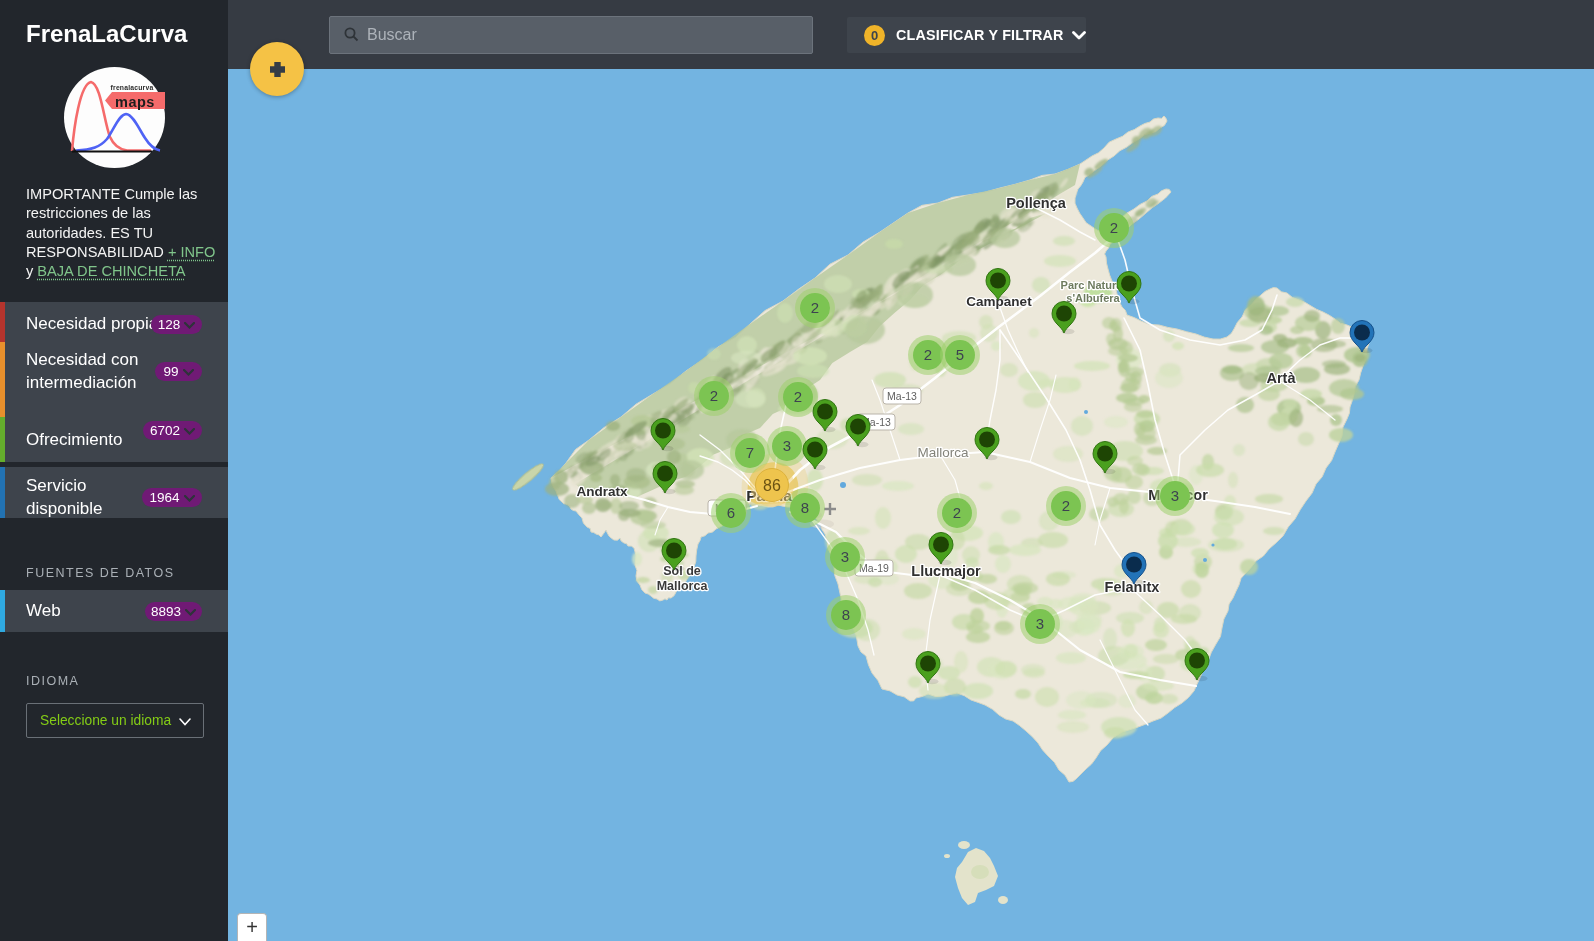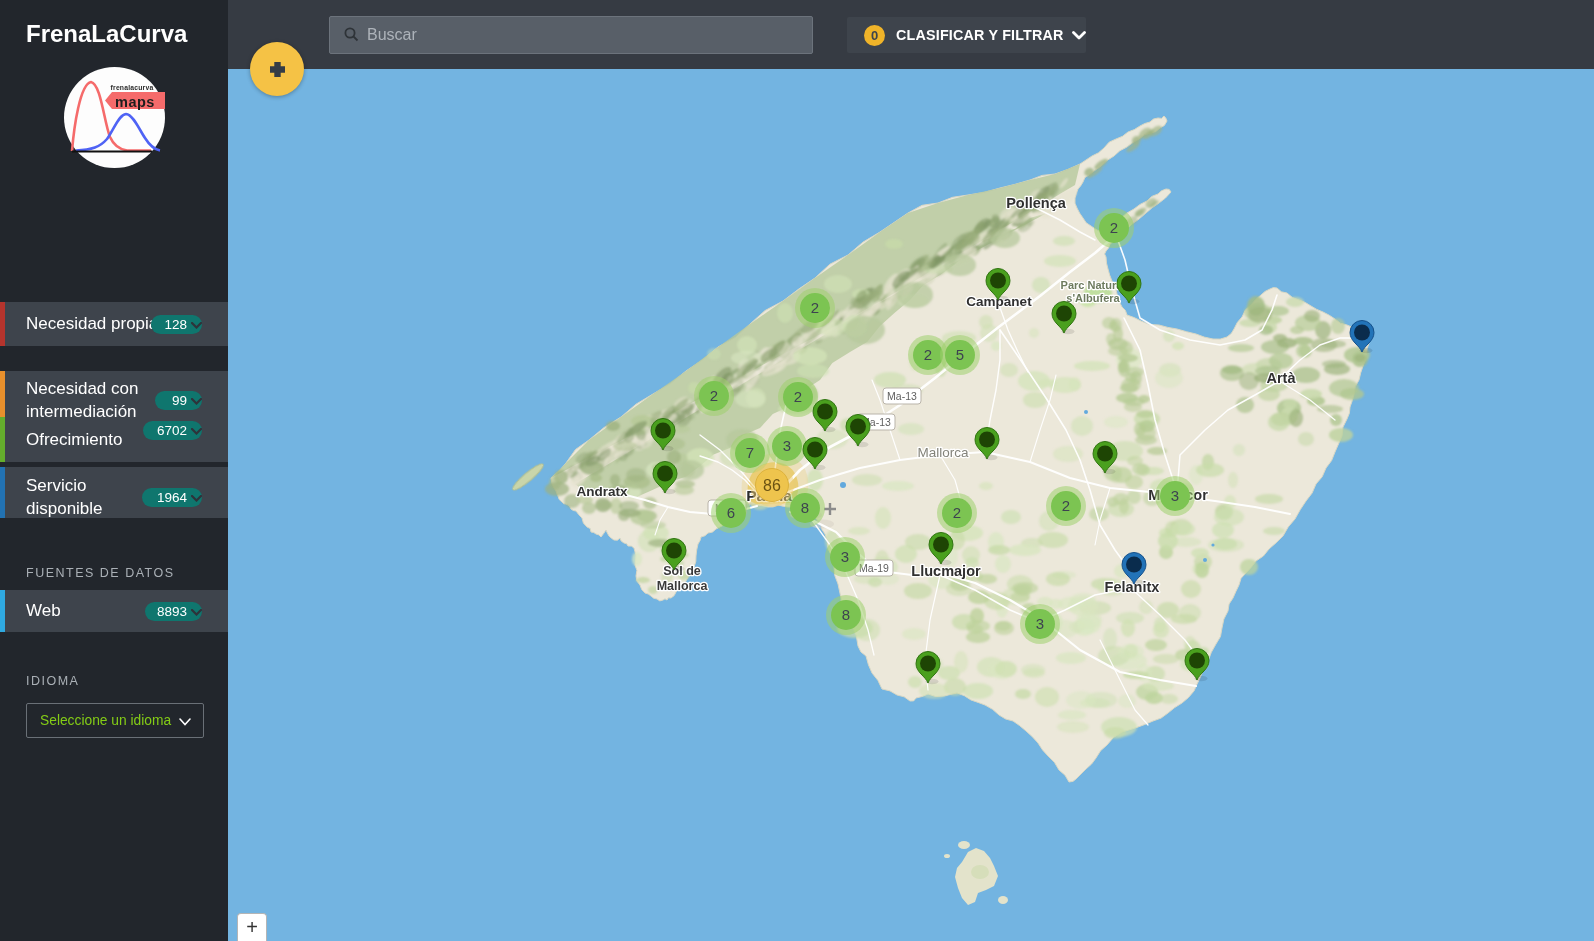--- a/index.html
+++ b/index.html
@@ -15,21 +15,21 @@
 .addbtn{position:absolute;left:250px;top:42px;width:54px;height:54px;border-radius:50%;background:#f5c245;z-index:7;box-shadow:0 1px 4px rgba(0,0,0,.3);display:flex;align-items:center;justify-content:center}
 .zoomctl{position:absolute;left:237px;top:913px;width:30px;height:28px;background:#fff;border:1px solid #b5b5b5;border-bottom:none;border-radius:4px 4px 0 0;z-index:7;display:flex;align-items:center;justify-content:center;font-size:20px;color:#333}
 .sidebar{position:absolute;left:0;top:0;width:228px;height:941px;background:#22262c;z-index:10;color:#fff}
 .sb-title{font-size:24px;font-weight:bold;color:#fff;padding:20px 0 0 26px;letter-spacing:0px}
 .logo{position:absolute;left:64px;top:67px;width:101px;height:101px}
 .notice{position:absolute;left:26px;top:185px;width:200px;font-size:14.6px;line-height:19.3px;color:#f4f4f4}
 .notice a{color:#80c58b;text-decoration:underline;text-decoration-style:dotted;text-underline-offset:3px}
 .cat{position:absolute;left:0;width:228px;background:#3e444c;color:#fff}
 .cat .bar{position:absolute;left:0;top:0;bottom:0;width:5px}
 .cat .txt{position:absolute;left:26px;font-size:17px;line-height:23px}
-.pill{position:absolute;background:#0f766e;border-radius:10px;height:19px;color:#fff;font-size:13.5px;display:flex;align-items:center;justify-content:flex-end;gap:4px}
+.pill{position:absolute;background:#701a75;border-radius:10px;height:19px;color:#fff;font-size:13.5px;display:flex;align-items:center;justify-content:center;gap:4px}
 .pill svg{margin-top:1px}
 .sechead{position:absolute;left:26px;font-size:12.5px;font-weight:normal;letter-spacing:1.5px;color:#aab0b6}
 .selbox{position:absolute;left:26px;top:703px;width:178px;height:35px;border:1px solid #6a7077;border-radius:2px;color:#84cc16;font-size:13.8px;display:flex;align-items:center}
 .selbox span{margin-left:13px}
 .selbox svg{position:absolute;right:12px;top:14px}
 </style></head>
 <body>
 <div class="map"><svg width="1366" height="941" viewBox="228 0 1366 941" font-family="Liberation Sans, sans-serif">
 <rect x="228" y="0" width="1366" height="941" fill="#73b4e1"></rect>
 <g>
@@ -1039,29 +1039,30 @@
 <div class="sb-title">FrenaLaCurva</div>
 <svg class="logo" viewBox="0 0 101 101">
 <circle cx="50.5" cy="50.5" r="50.5" fill="#fdfdfd"></circle>
 <path d="M8,84 C10,60 16,17 27,15 C37,17 40,55 46,70 C50,79 56,82.5 63,83.5 L87,83.5" fill="none" stroke="#f56b6b" stroke-width="2.6"></path>
 <path d="M12,83.5 C28,83 36,80 43,72 C50,62 55,47.5 62,47 C69,47.5 75,62 81,71 C86,79 91,82.5 96,83.5" fill="none" stroke="#4f63f5" stroke-width="2.6"></path>
 <line x1="8" y1="84.5" x2="88" y2="84.5" stroke="#111" stroke-width="2"></line>
 <path d="M41,33.5 L48,25 L101,25 L101,42 L48,42 Z" fill="#f56b6b"></path>
 <text x="68" y="23" font-size="6.8" font-weight="bold" fill="#2b2b2b" letter-spacing=".2" text-anchor="middle">frenalacurva</text>
 <text x="71" y="39.5" font-size="14.5" font-weight="bold" fill="#1e1e1e" letter-spacing=".5" text-anchor="middle">maps</text>
 </svg>
+<div class="notice">IMPORTANTE Cumple las<br>restricciones de las<br>autoridades. ES TU<br>RESPONSABILIDAD <a>+ INFO</a><br>y <a>BAJA DE CHINCHETA</a></div>
 
 <div class="cat" style="top:302px;height:44px">
       <div class="bar" style="background:#b5342d"></div>
       <div class="txt" style="top:10px">Necesidad propia</div>
       <div class="pill" style="left:151px;top:13px;width:51px">128 <svg width="11" height="7" viewBox="0 0 11 7">
           <path d="M1,1 L5.5,5.5 L10,1" fill="none" stroke="#2e333a" stroke-width="2.2" stroke-linecap="round"></path>
         </svg></div>
     </div>
-<div class="cat" style="top:371px;height:76px">
+<div class="cat" style="top:342px;height:76px">
       <div class="bar" style="background:#e8902c"></div>
       <div class="txt" style="top:6px">Necesidad con<br>intermediación</div>
       <div class="pill" style="left:155px;top:20px;width:47px">99 <svg width="11" height="7" viewBox="0 0 11 7">
           <path d="M1,1 L5.5,5.5 L10,1" fill="none" stroke="#2e333a" stroke-width="2.2" stroke-linecap="round"></path>
         </svg></div>
     </div>
 <div class="cat" style="top:417px;height:45px">
       <div class="bar" style="background:#64ad2c"></div>
       <div class="txt" style="top:11px">Ofrecimiento</div>
       <div class="pill" style="left:143px;top:4px;width:59px">6702 <svg width="11" height="7" viewBox="0 0 11 7">

